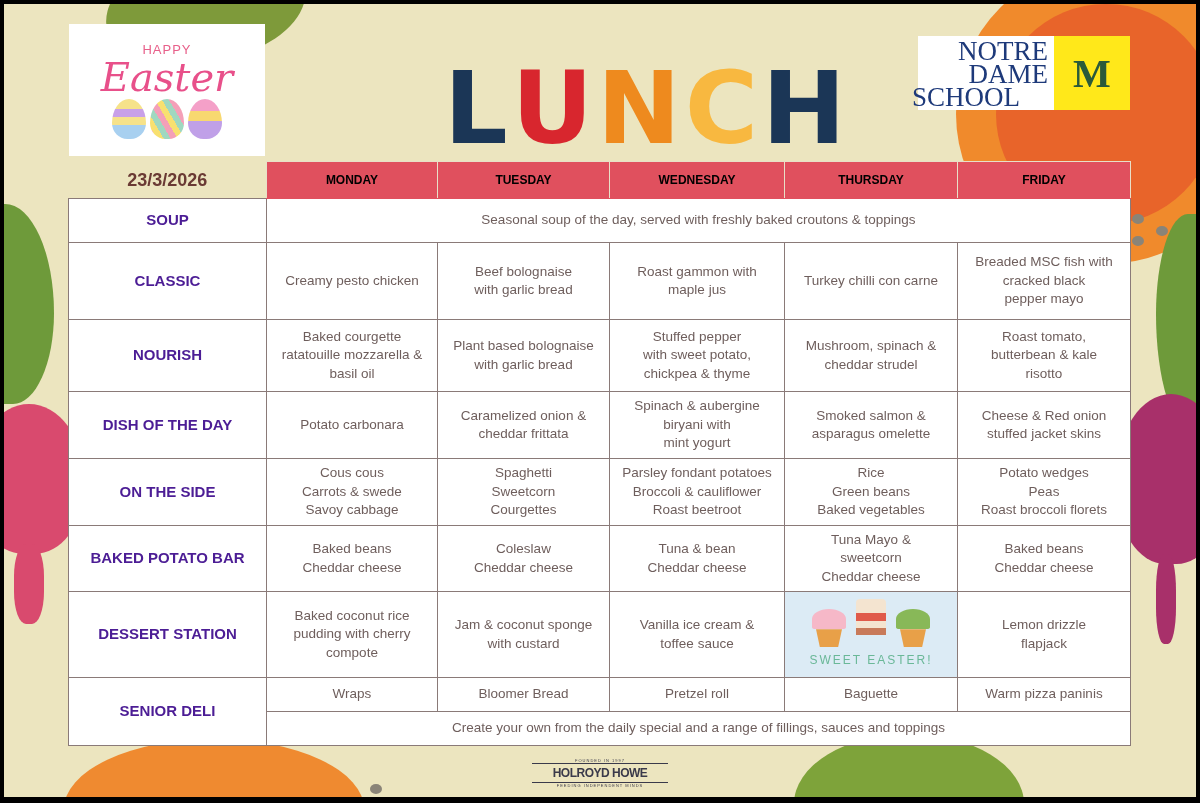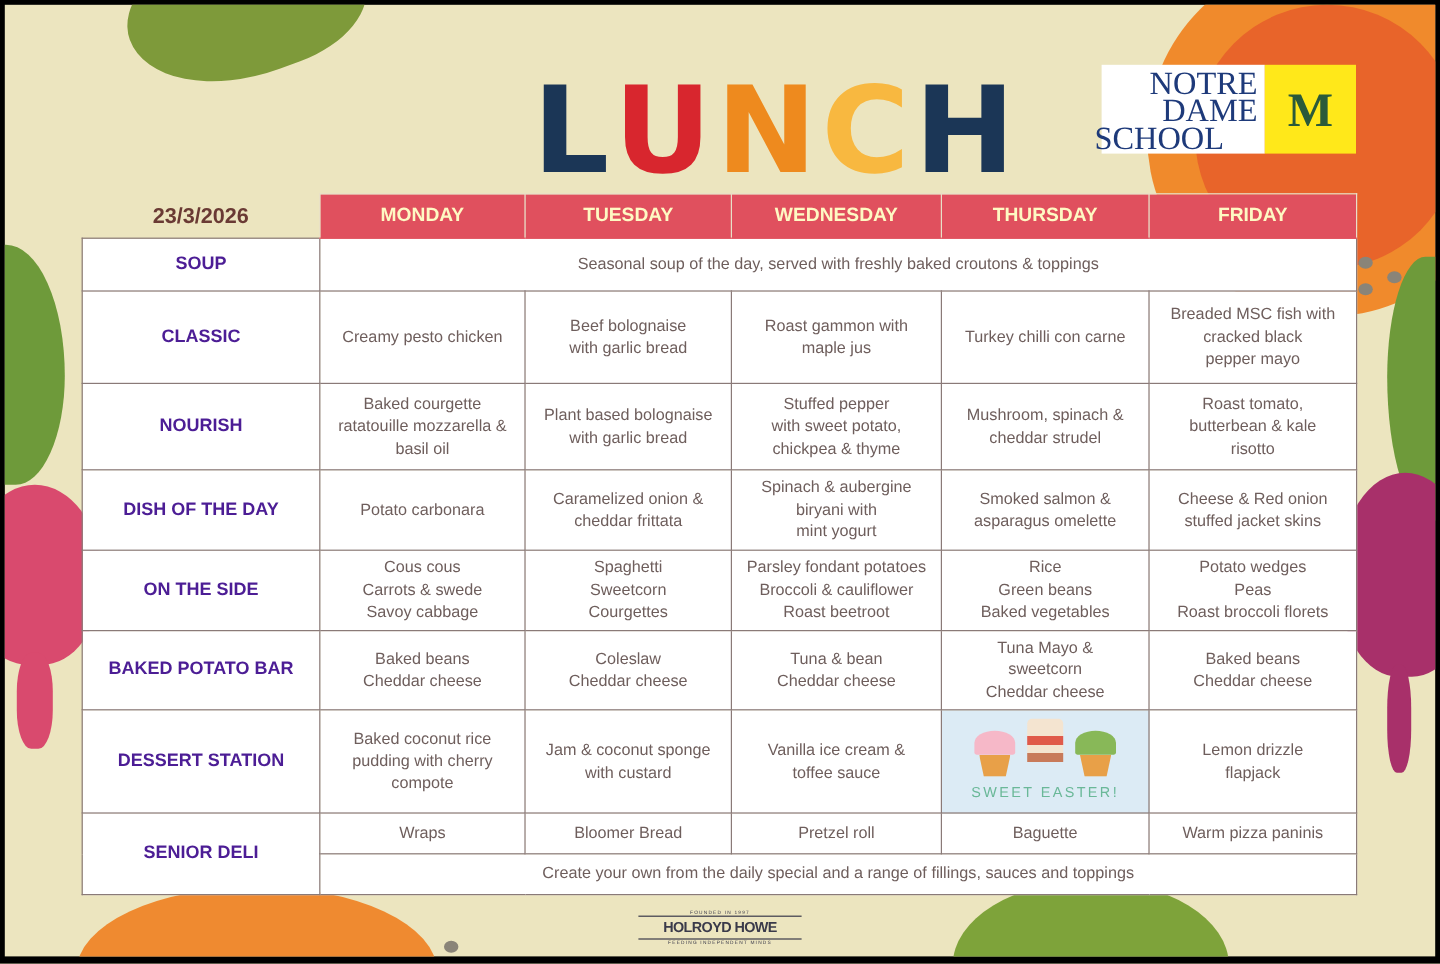--- a/index.html
+++ b/index.html
@@ -22,28 +22,28 @@
 
   .easter-card { position:absolute; left:65px; top:20px; width:196px; height:132px; background:#fff; display:flex; flex-direction:column; align-items:center; justify-content:center; }
   .easter-happy { color:#E8608A; font-size:13px; letter-spacing:1px; }
   .easter-word { color:#E8508A; font-family:"DejaVu Serif", serif; font-style:italic; font-size:40px; line-height:40px; }
   .eggs { display:flex; gap:4px; margin-top:2px; }
   .egg { width:34px; height:40px; border-radius:50% 50% 45% 45% / 60% 60% 40% 40%; }
 
   .lunch-title { position:absolute; left:440px; top:55px; font-family:"DejaVu Sans", sans-serif; font-weight:bold; font-size:100px; line-height:100px; letter-spacing:4px; }
   .lunch-title span { display:inline-block; }
 
-  .school-logo { position:absolute; left:914px; top:50px; width:212px; height:74px; display:flex; }
+  .school-logo { position:absolute; left:914px; top:32px; width:212px; height:74px; display:flex; }
   .school-text { width:136px; background:#fff; color:#1E3A7A; font-family:"Liberation Serif", serif; font-size:27px; line-height:23px; text-align:right; padding:4px 6px 0 0; box-sizing:border-box; }
   .school-text div:last-child { text-align:left; padding-left:0; }
   .school-crest { flex:1; background:#FFE81A; display:flex; align-items:center; justify-content:center; color:#2A5A3A; font-family:"Liberation Serif", serif; font-size:40px; font-weight:bold; }
 
   .menu { position:absolute; left:64px; top:157px; border-collapse:collapse; table-layout:fixed; }
   .menu td, .menu th { border:1px solid #8A7A78; text-align:center; vertical-align:middle; color:#6E5E5C; font-size:13.5px; line-height:18.5px; padding:0 4px; }
-  .menu th.day { background:#E0505E; color:#fef9c3; font-size:16px; font-weight:bold; height:36px; border-color:#E8E0C8; border-bottom:1px solid #E0505E; }
+  .menu th.day { background:#E0505E; color:#000000; font-size:12px; font-weight:bold; height:36px; border-color:#E8E0C8; border-bottom:1px solid #E0505E; }
   .menu th.date { background:transparent; border:none; color:#6A3A34; font-size:18px; font-weight:bold; }
   .menu td { background:#fff; }
   .menu td.cat { font-weight:bold; font-size:15px; color:#4c1d95; }
   .sweet-easter { background:#DCEBF5 !important; padding:0 !important; }
   .sweet-box { height:85px; display:flex; flex-direction:column; align-items:center; justify-content:center; }
   .treats { display:flex; align-items:flex-end; gap:10px; }
   .cupcake { width:34px; height:38px; position:relative; }
   .cupcake .top { position:absolute; top:0; left:0; width:34px; height:20px; border-radius:50% 50% 10% 10%; }
   .cupcake .base { position:absolute; bottom:0; left:4px; width:26px; height:18px; background:#E8A048; clip-path:polygon(0 0,100% 0,85% 100%,15% 100%); }
   .parfait { width:30px; height:48px; background:linear-gradient(#F4E4D0 0 30%, #E05A4A 30% 45%, #F4E4D0 45% 60%, #C87A5A 60% 75%, transparent 75%); border-radius:4px 4px 12px 12px; }
@@ -67,20 +67,29 @@
   <div class="deco leaf-right"></div>
   <div class="deco beet-right"></div>
   <div class="deco beet-tail-right"></div>
   <div class="deco pumpkin-bl"></div>
   <div class="deco broc-br"></div>
   <div class="dot" style="left:1128px;top:210px"></div>
   <div class="dot" style="left:1152px;top:222px"></div>
   <div class="dot" style="left:1128px;top:232px"></div>
   <div class="dot" style="left:366px;top:780px"></div>
 
+  <div class="easter-card">
+    <div class="easter-happy">HAPPY</div>
+    <div class="easter-word">Easter</div>
+    <div class="eggs">
+      <div class="egg" style="background:linear-gradient(#F6E28A 0 25%,#C8A0E8 25% 45%,#F6E28A 45% 65%,#A8D0F0 65%);"></div>
+      <div class="egg" style="background:repeating-linear-gradient(60deg,#F4A0B8 0 6px,#F8E070 6px 12px,#A0D8C0 12px 18px);"></div>
+      <div class="egg" style="background:linear-gradient(#F4A0C8 0 30%,#F8D870 30% 55%,#C0A0E8 55%);"></div>
+    </div>
+  </div>
 
   <div class="lunch-title">
     <span id="t0" style="color: rgb(27, 54, 86);">L</span><span id="t1" style="color: rgb(216, 38, 46);">U</span><span id="t2" style="color: rgb(238, 138, 30);">N</span><span id="t3" style="color: rgb(248, 184, 64);">C</span><span id="t4" style="color: rgb(27, 54, 86);">H</span>
   </div>
 
   <div class="school-logo">
     <div class="school-text">
       <div>NOTRE</div>
       <div>DAME</div>
       <div style="text-align:left;margin-left:-6px;">SCHOOL</div>

